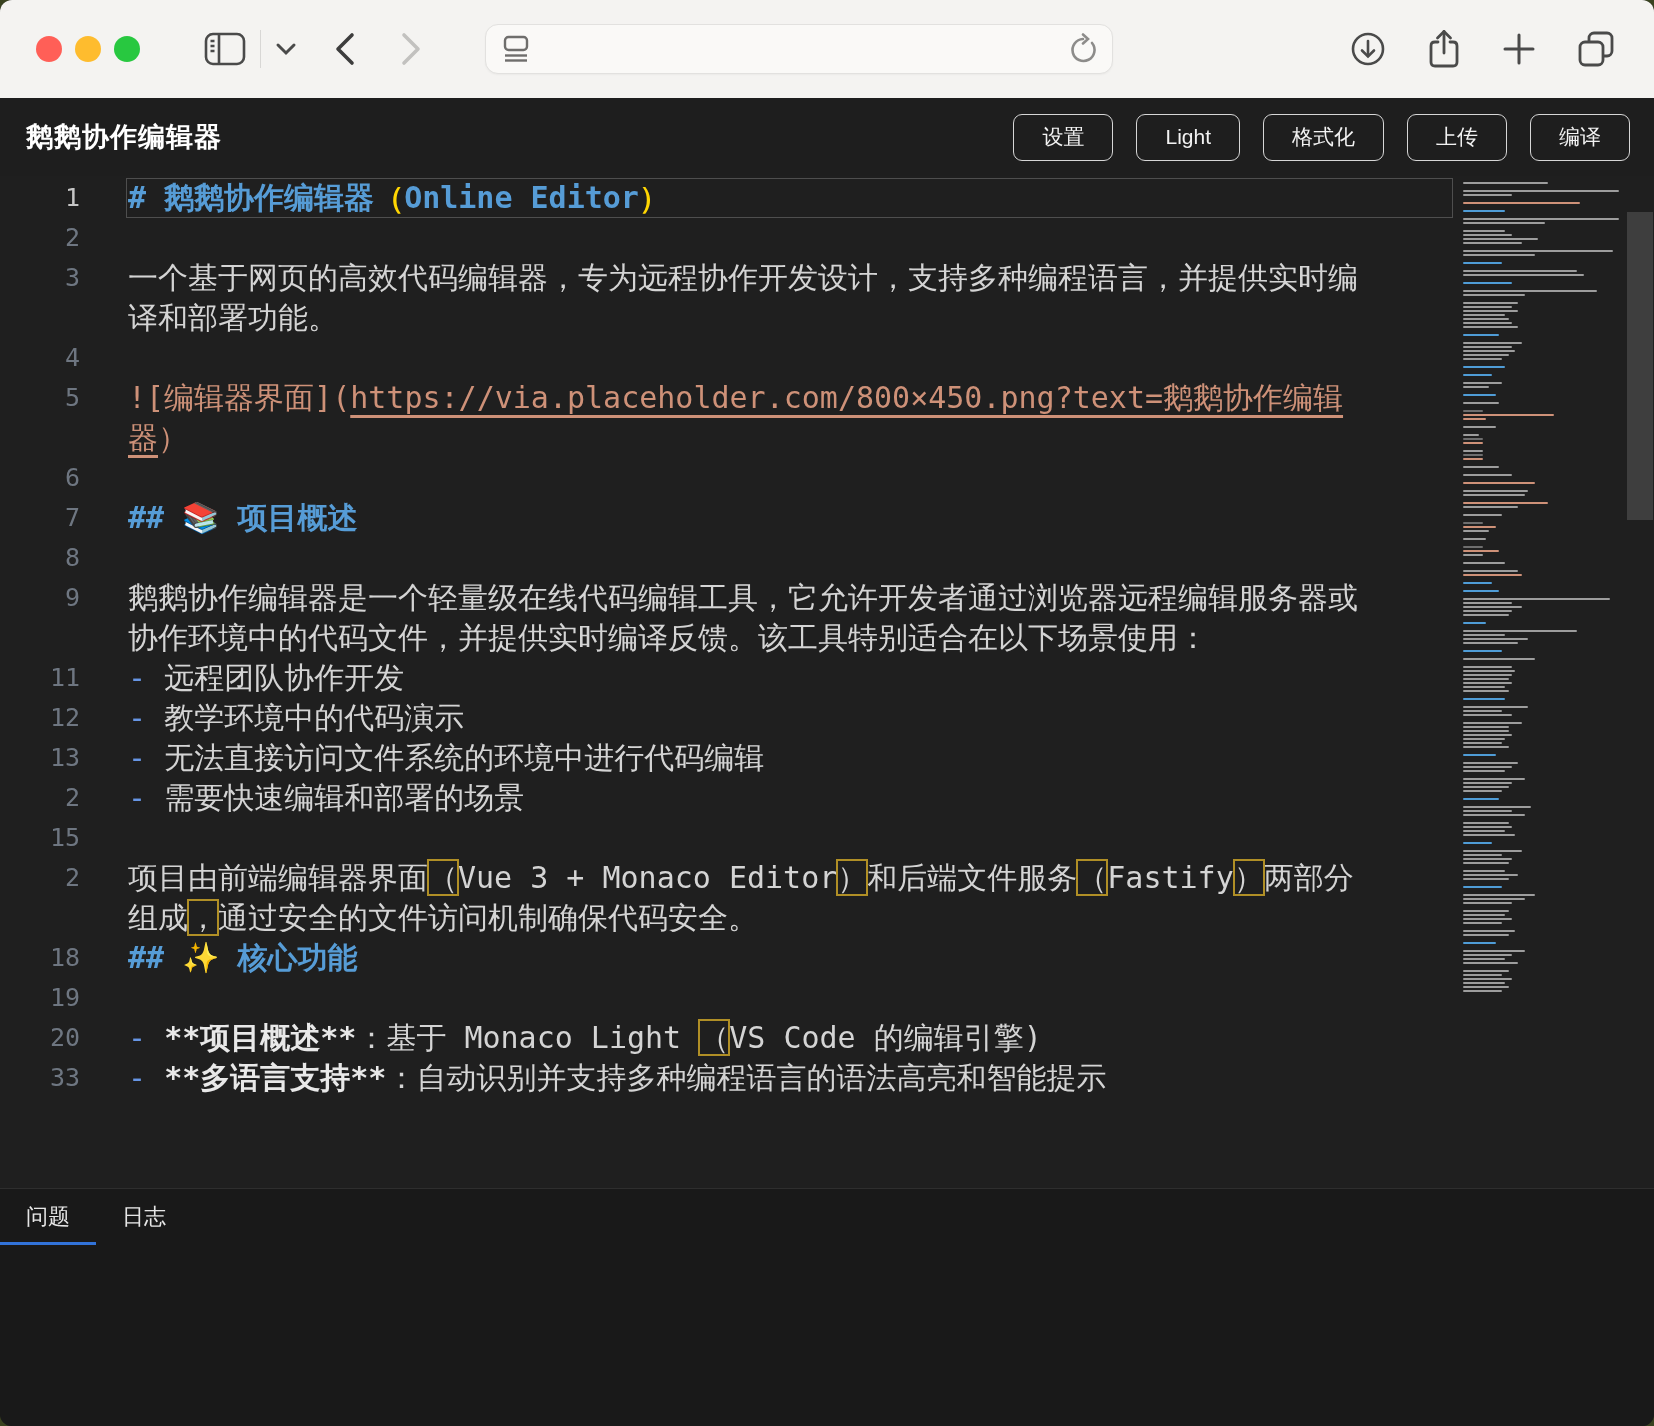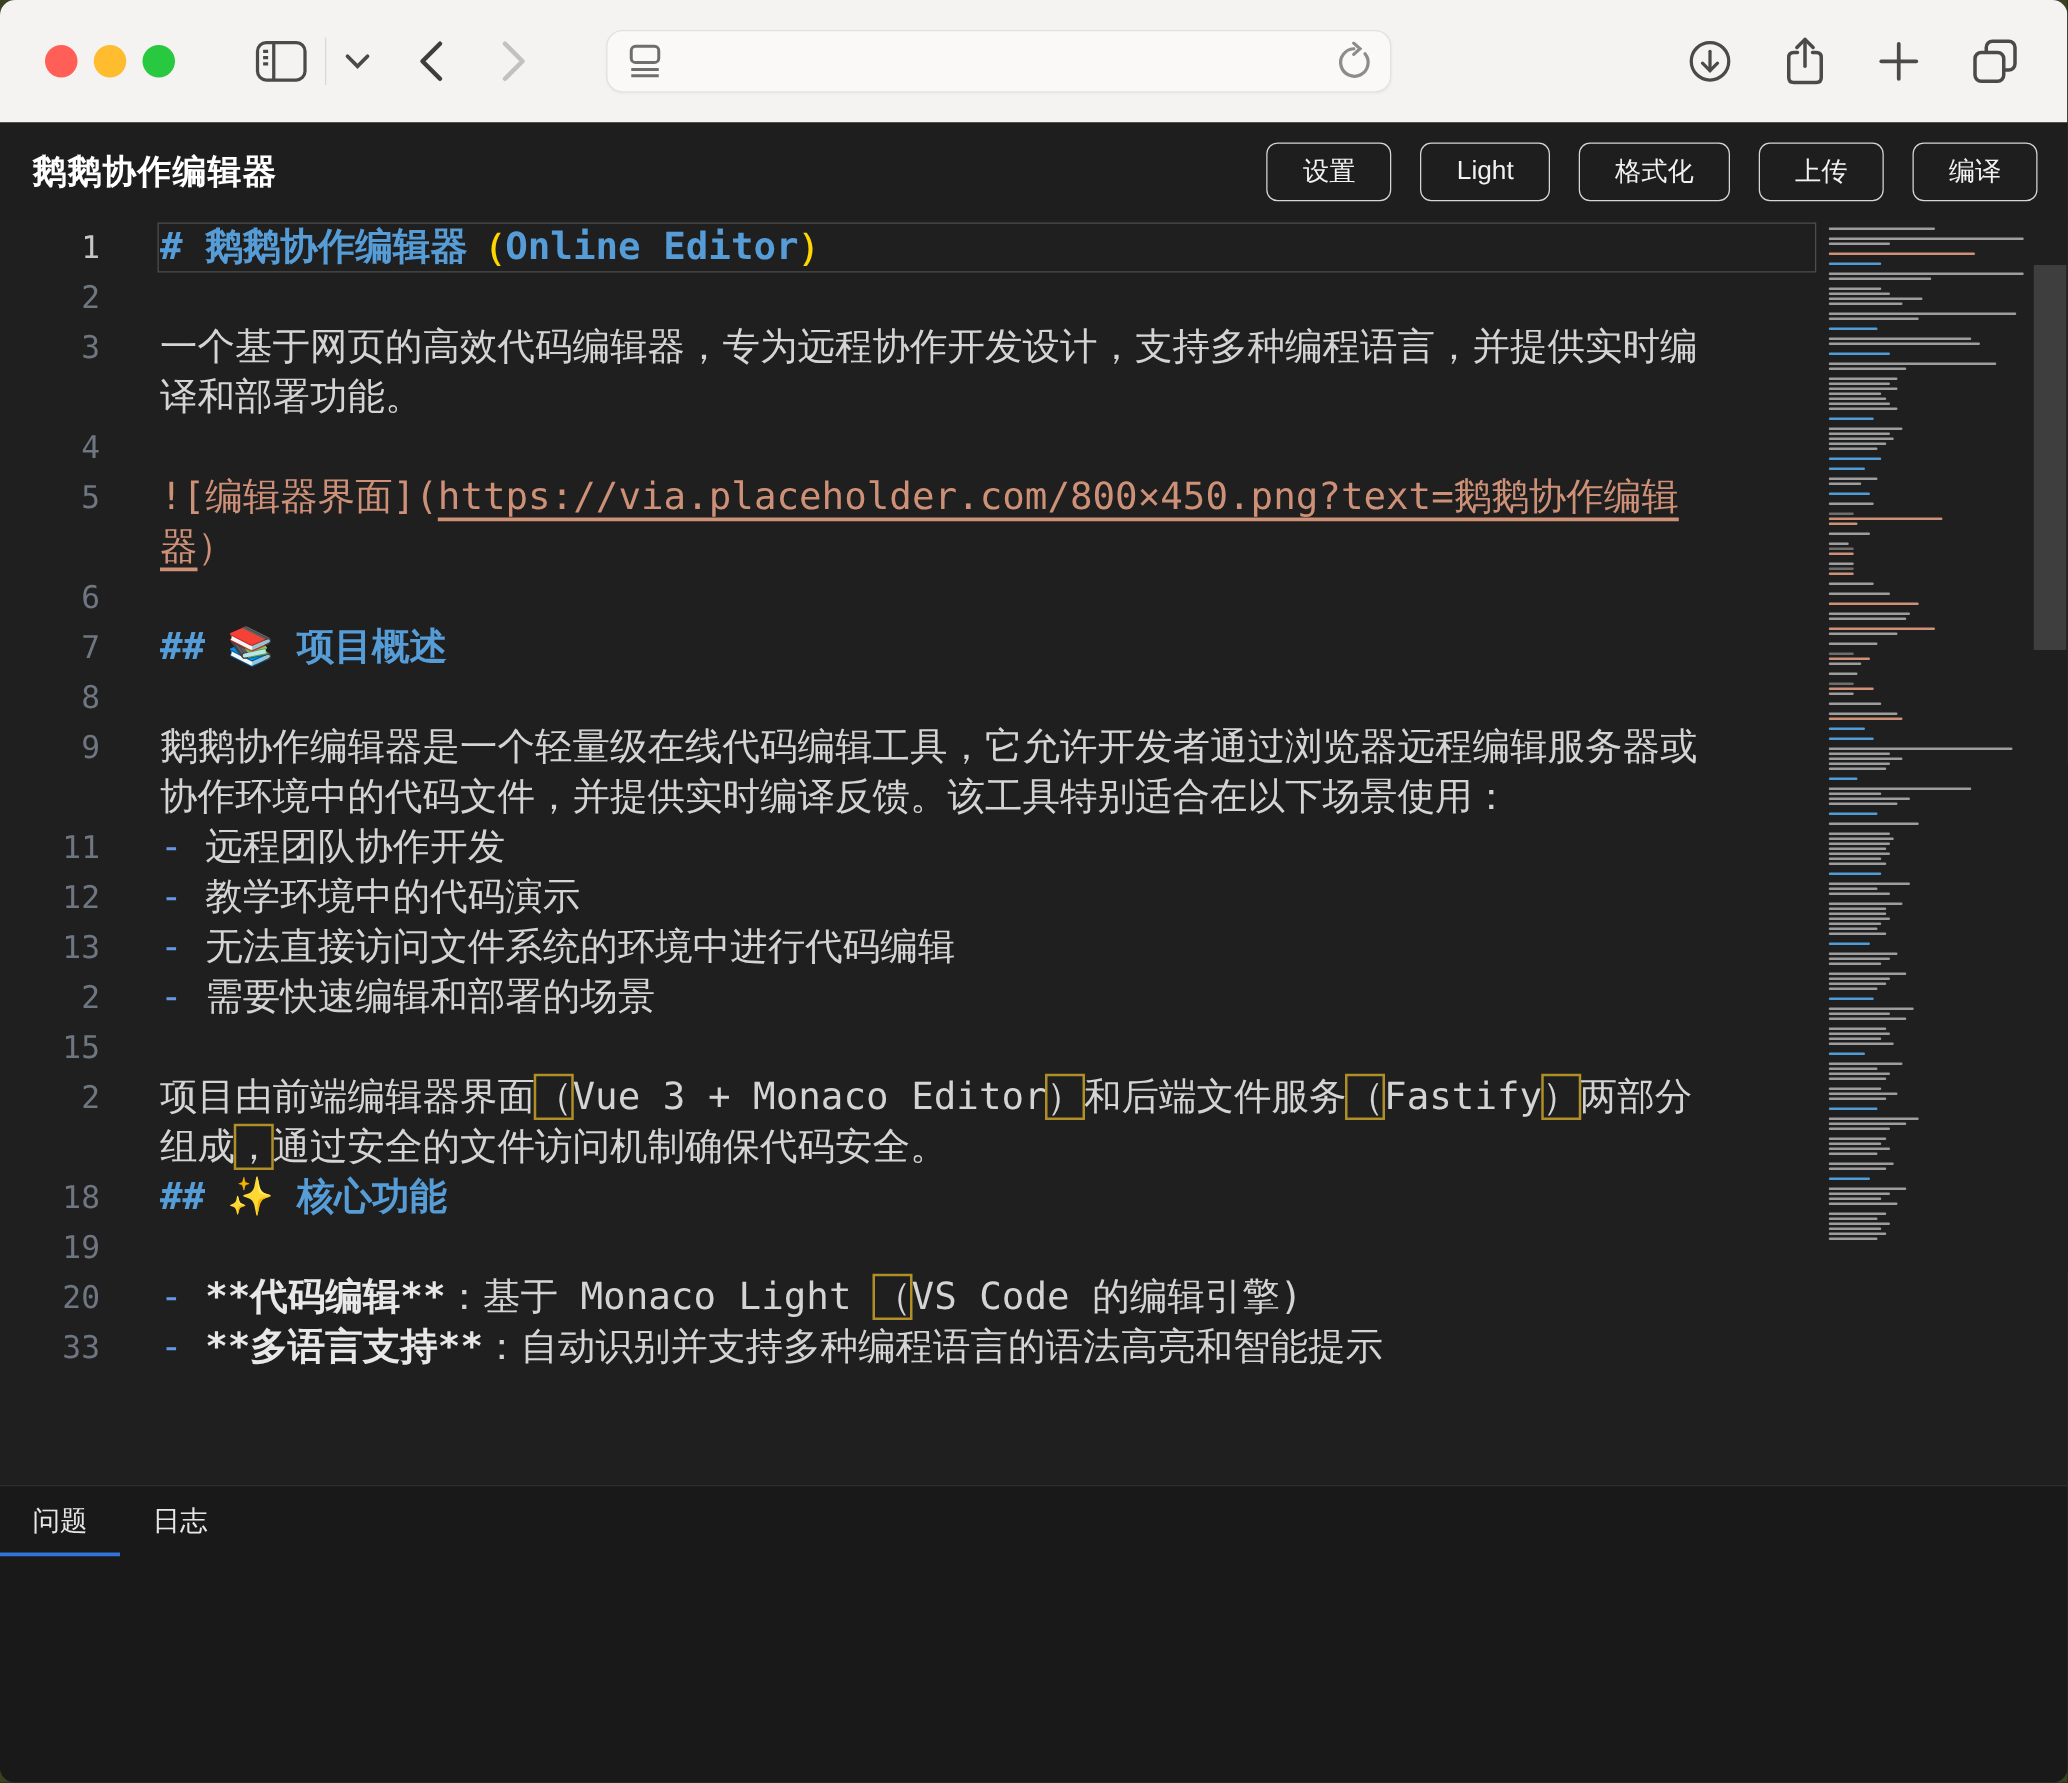--- a/index.html
+++ b/index.html
@@ -231,21 +231,21 @@
         <div class="line">
           <div class="gutter">18</div>
           <div class="content"><span class="seg-heading">## </span><span class="seg-emoji">✨</span><span class="seg-heading"> 核心功能</span></div>
         </div>
         <div class="line">
           <div class="gutter">19</div>
           <div class="content"></div>
         </div>
         <div class="line">
           <div class="gutter">20</div>
-          <div class="content"><span class="seg-dash">- </span><span class="seg-bold">**代码编辑**</span><span class="seg-text">：基于 Monaco Light </span><span class="seg-text boxed">（</span><span class="seg-text">VS Code 的编辑引擎)</span></div>
+          <div class="content"><span class="seg-dash">- </span><span class="seg-bold">**项目概述**</span><span class="seg-text">：基于 Monaco Light </span><span class="seg-text boxed">（</span><span class="seg-text">VS Code 的编辑引擎)</span></div>
         </div>
         <div class="line">
           <div class="gutter">33</div>
           <div class="content"><span class="seg-dash">- </span><span class="seg-bold">**多语言支持**</span><span class="seg-text">：自动识别并支持多种编程语言的语法高亮和智能提示</span></div>
         </div>
       </div>
     <div class="minimap" id="minimap">
         <div class="mm-row" style="background: rgb(157, 157, 157); width: 52%;"></div>
         <div class="mm-row"></div>
         <div class="mm-row" style="background: rgb(157, 157, 157); width: 96%;"></div>

